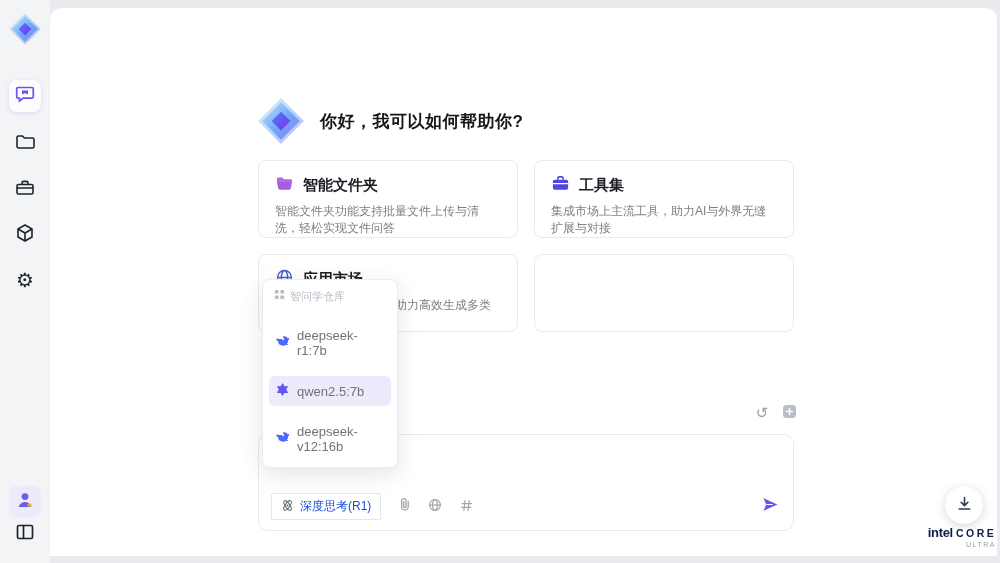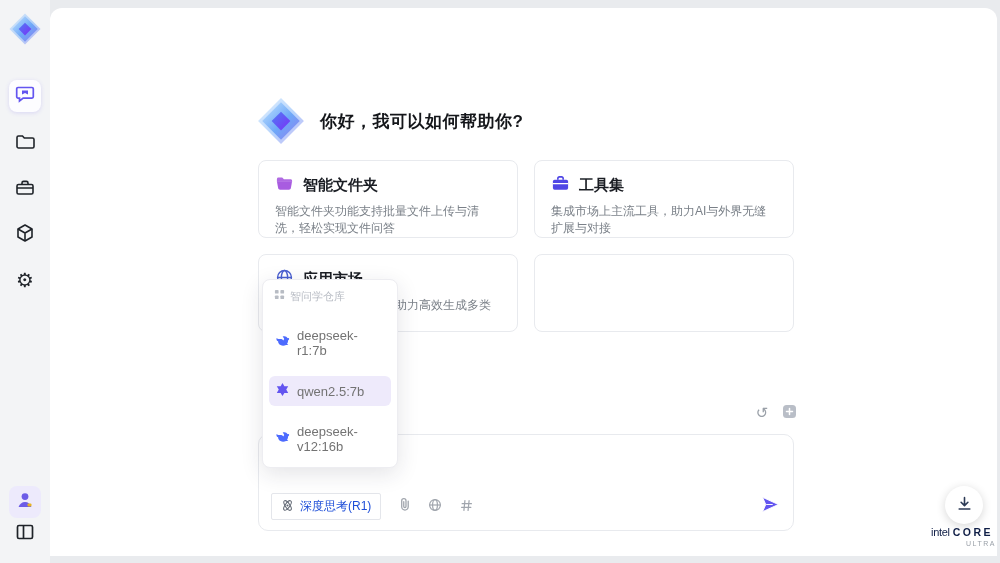--- a/index.html
+++ b/index.html
@@ -57,21 +57,21 @@
   .think-pill { display:inline-flex; align-items:center; gap:6px; border:1px solid #e4e6eb; border-radius:2px;
     padding:4px 9px; font-size:12px; color:#1d4ed8; background:#fff; cursor:pointer; }
   .bar-icons { display:flex; align-items:center; gap:13px; margin-left:14px; }
   .send-btn { margin-left:auto; width:22px; height:20px; display:flex; align-items:center; justify-content:center; cursor:pointer; }
 
   
   .fab { position:absolute; left:945px; top:486px; width:38px; height:38px; border-radius:50%; background:#fff;
     box-shadow:0 2px 10px rgba(0,0,0,.16); display:flex; align-items:center; justify-content:center; cursor:pointer; z-index:3; }
   .intel { position:absolute; left:922px; top:526px; width:80px; text-align:center; z-index:3; line-height:1.1; }
   .intel-row { display:flex; align-items:baseline; justify-content:center; gap:3px; color:#0f1e46; }
-  .intel-brand { font-size:11px; font-weight:400; letter-spacing:-.3px; }
+  .intel-brand { font-size:13px; font-weight:700; letter-spacing:-.3px; }
   .intel-product { font-size:10.5px; font-weight:700; letter-spacing:2.5px; text-transform:uppercase; }
   .intel-tier { font-size:7px; color:#9aa0a8; letter-spacing:1.5px; text-transform:uppercase; text-align:right; padding-right:6px; margin-top:1px; }
 </style>
 </head>
 <body>
 
 <svg width="0" height="0" style="position:absolute">
   <defs>
     <linearGradient id="lgLight" x1="0" y1="0" x2="1" y2="1">
       <stop offset="0" stop-color="#c3e4ff"></stop>

